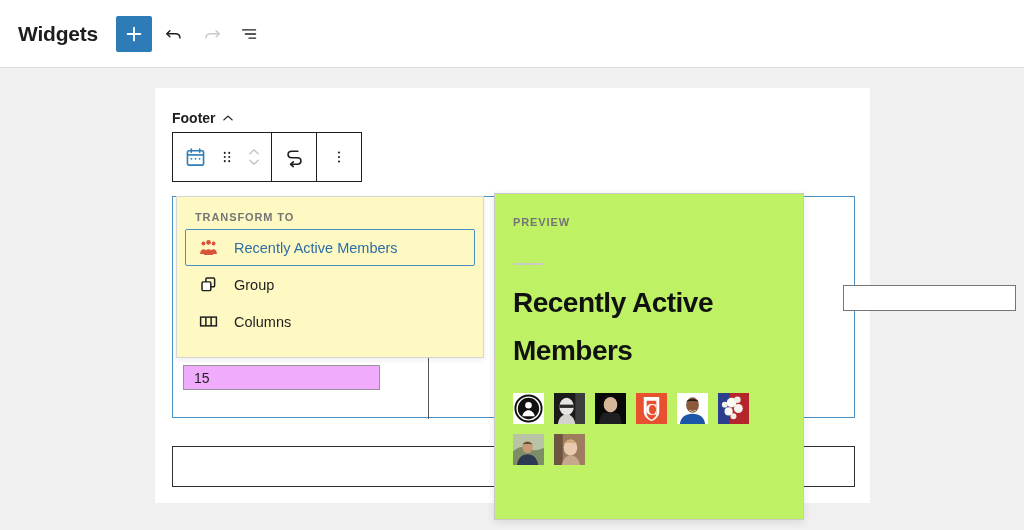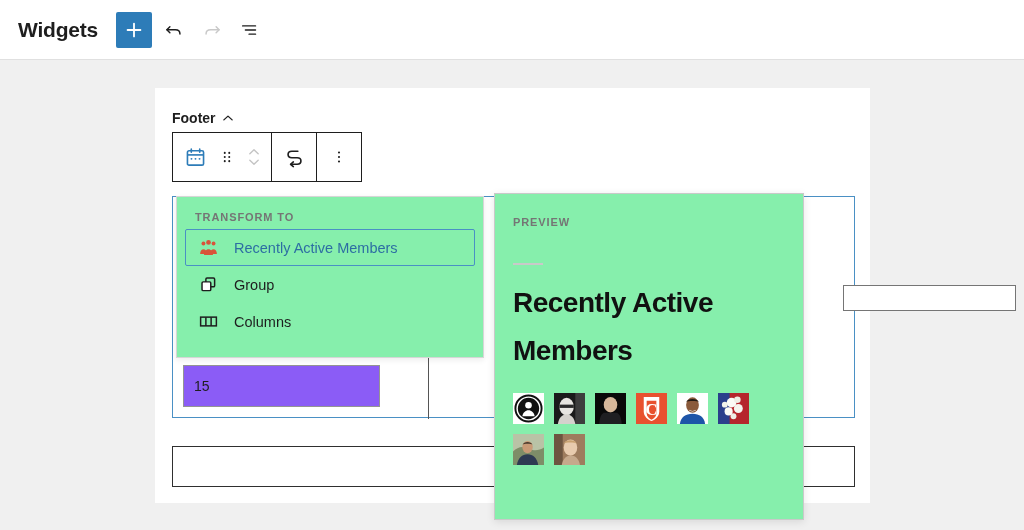--- a/index.html
+++ b/index.html
@@ -16,21 +16,21 @@
     overflow: hidden;
     position: relative;
     -webkit-font-smoothing: antialiased;
   }
 
   
   .topbar {
     position: absolute;
     left: 0; top: 0;
     width: 1024px;
-    height: 60px;
+    height: 68px;
     background: #ffffff;
     border-bottom: 1px solid #e0e0e0;
     display: flex;
     align-items: center;
     box-sizing: border-box;
   }
   .topbar-title {
     font-size: 21px;
     font-weight: 700;
     letter-spacing: -0.2px;
@@ -155,24 +155,24 @@
     top: 0;
     width: 1px;
     height: 222px;
     background: #555;
   }
   .number-field {
     position: absolute;
     left: 183px;
     top: 365px;
     width: 197px;
-    height: 42px;
+    height: 25px;
     border: 1px solid #949494;
     box-sizing: border-box;
-    background: #8b5cf6;
+    background: #f0abfc;
     display: flex;
     align-items: center;
     padding-left: 10px;
     font-size: 14px;
     color: #1e1e1e;
   }
 
   
   .bottom-block {
     position: absolute;
@@ -185,21 +185,21 @@
     background: #fff;
   }
 
   
   .transform-menu {
     position: absolute;
     left: 176px;
     top: 196px;
     width: 308px;
     height: 162px;
-    background: #86efac;
+    background: #fef9c3;
     border: 1px solid #d6d6d6;
     box-shadow: 0 2px 6px rgba(0,0,0,0.08);
     box-sizing: border-box;
     padding: 14px 8px 10px 8px;
   }
   .menu-label {
     font-size: 11px;
     font-weight: 600;
     letter-spacing: 0.9px;
     color: #757575;
@@ -231,21 +231,21 @@
     flex: none;
   }
 
   
   .preview-panel {
     position: absolute;
     left: 494px;
     top: 193px;
     width: 310px;
     height: 327px;
-    background: #86efac;
+    background: #bef264;
     border: 1px solid #c9c9c9;
     box-shadow: 0 2px 8px rgba(0,0,0,0.10);
     box-sizing: border-box;
     padding: 22px 18px 0 18px;
   }
   .preview-label {
     font-size: 11px;
     font-weight: 600;
     letter-spacing: 0.9px;
     color: #757575;

